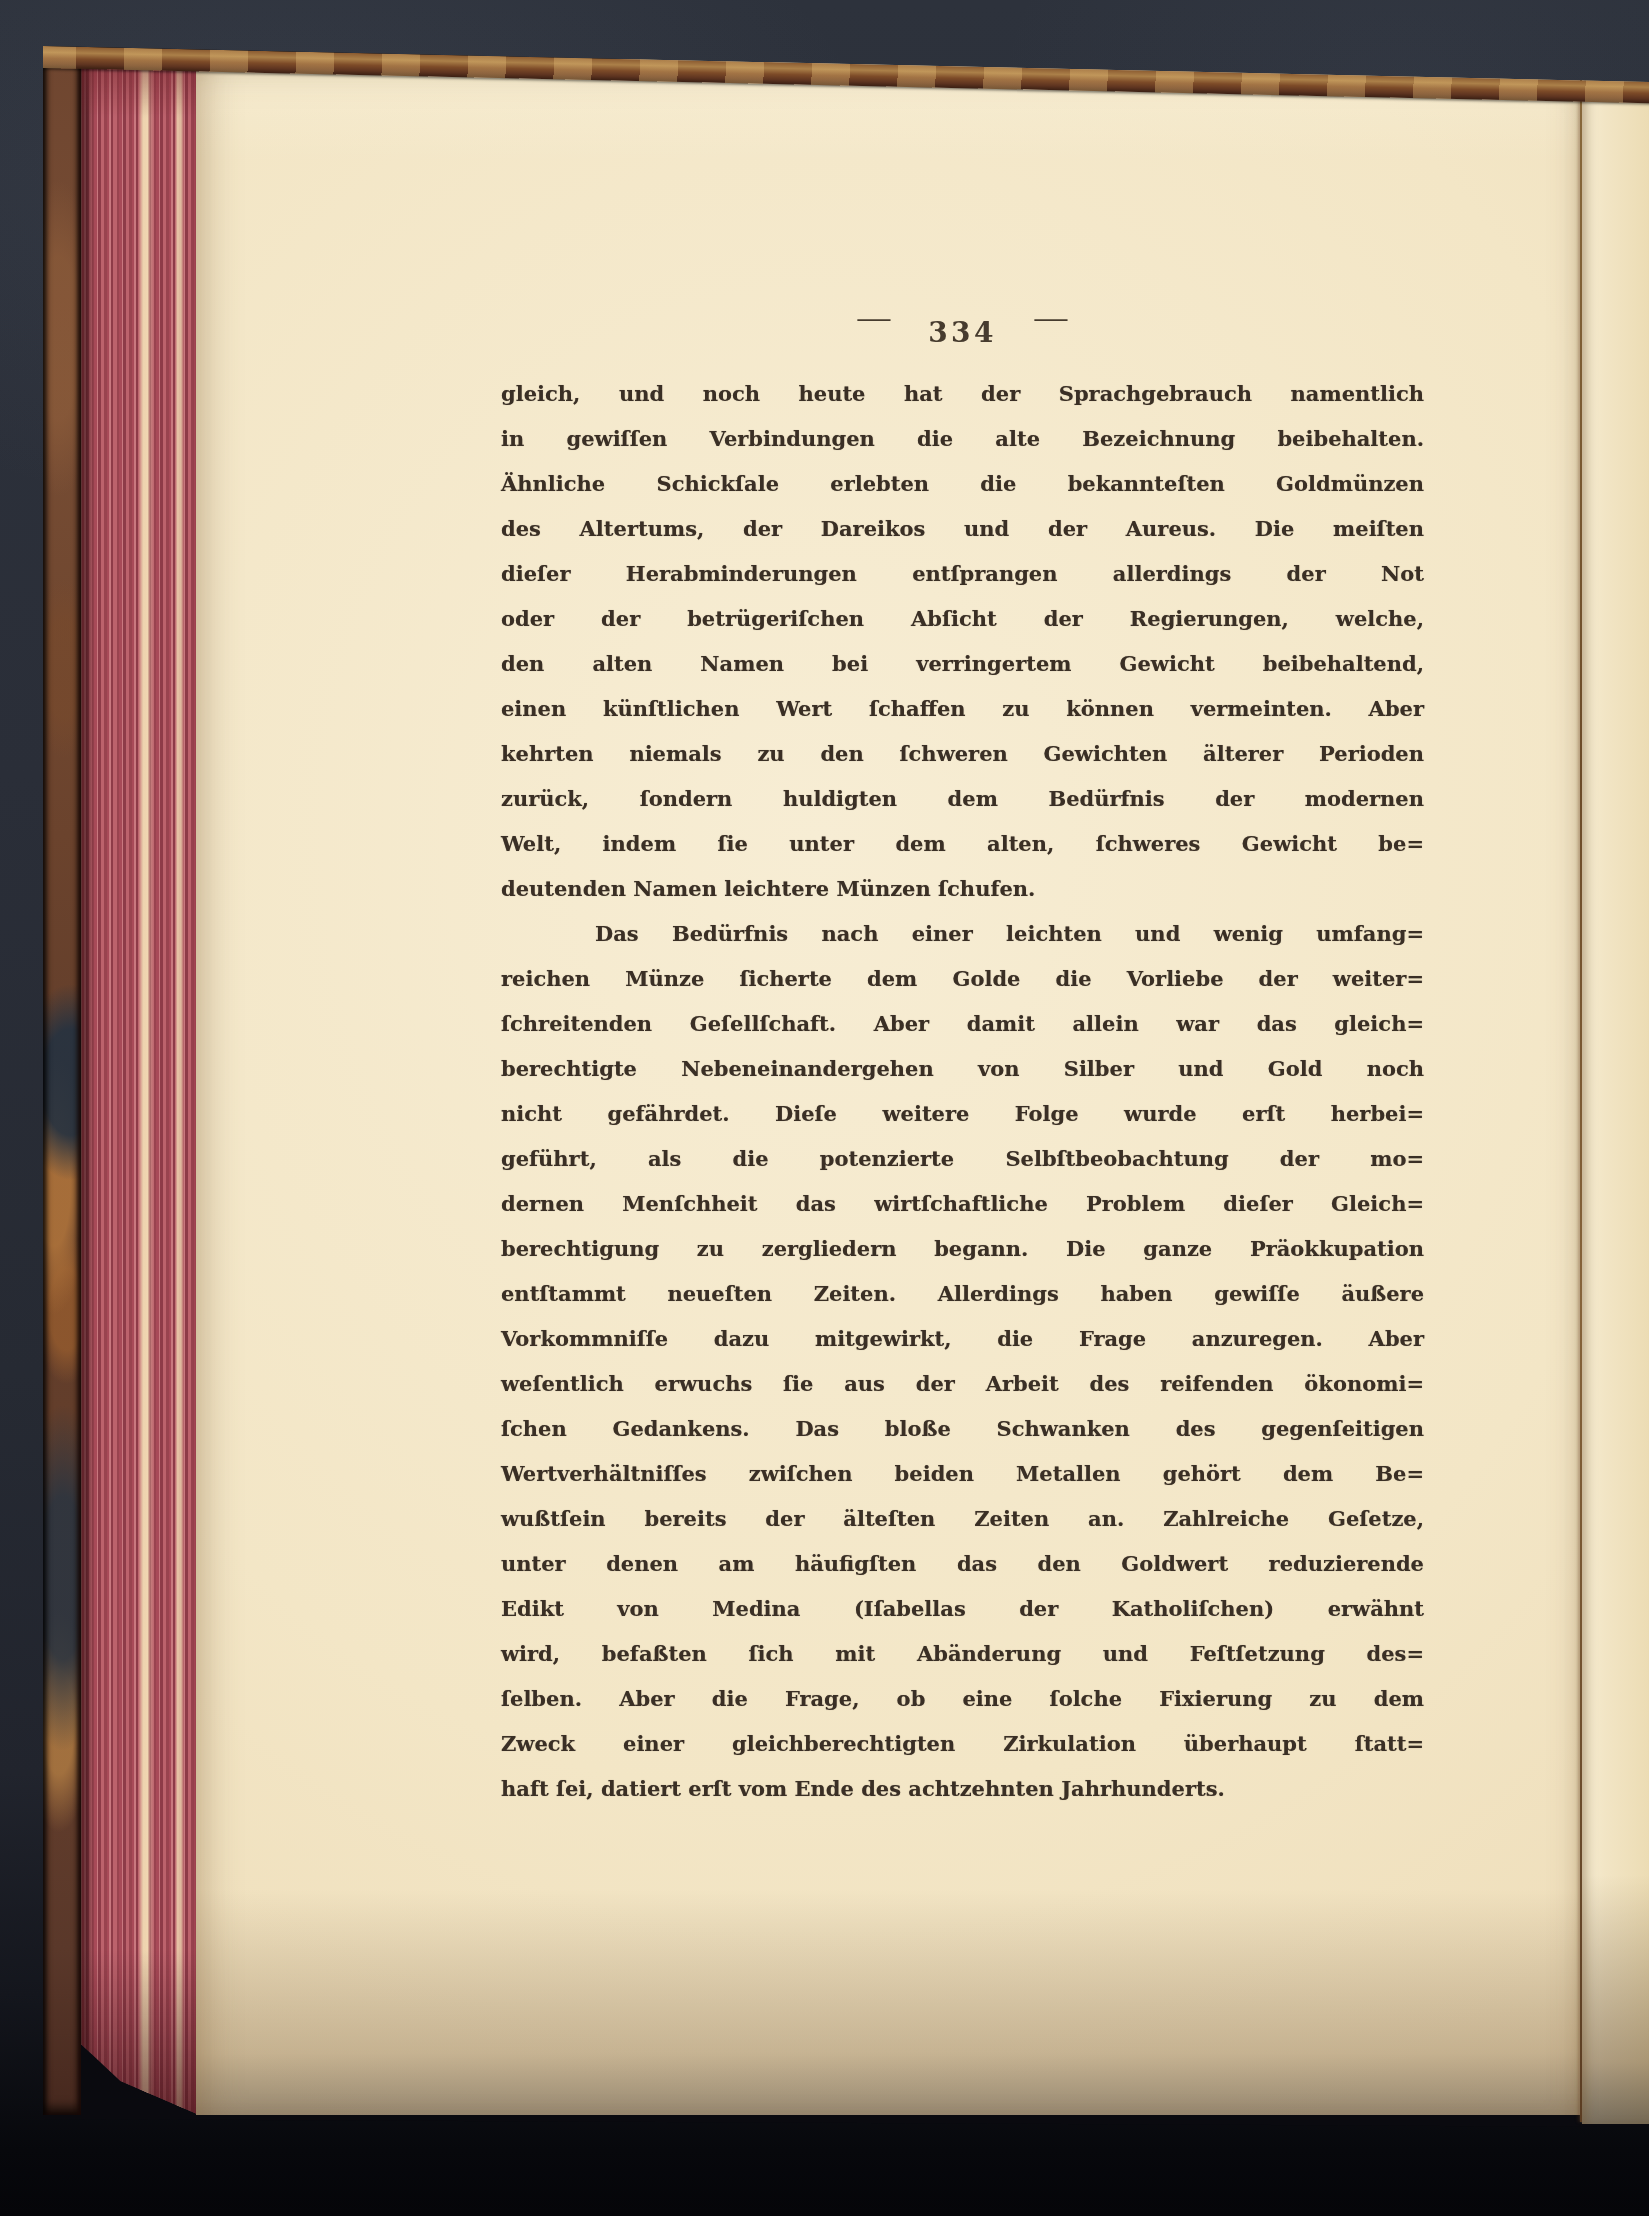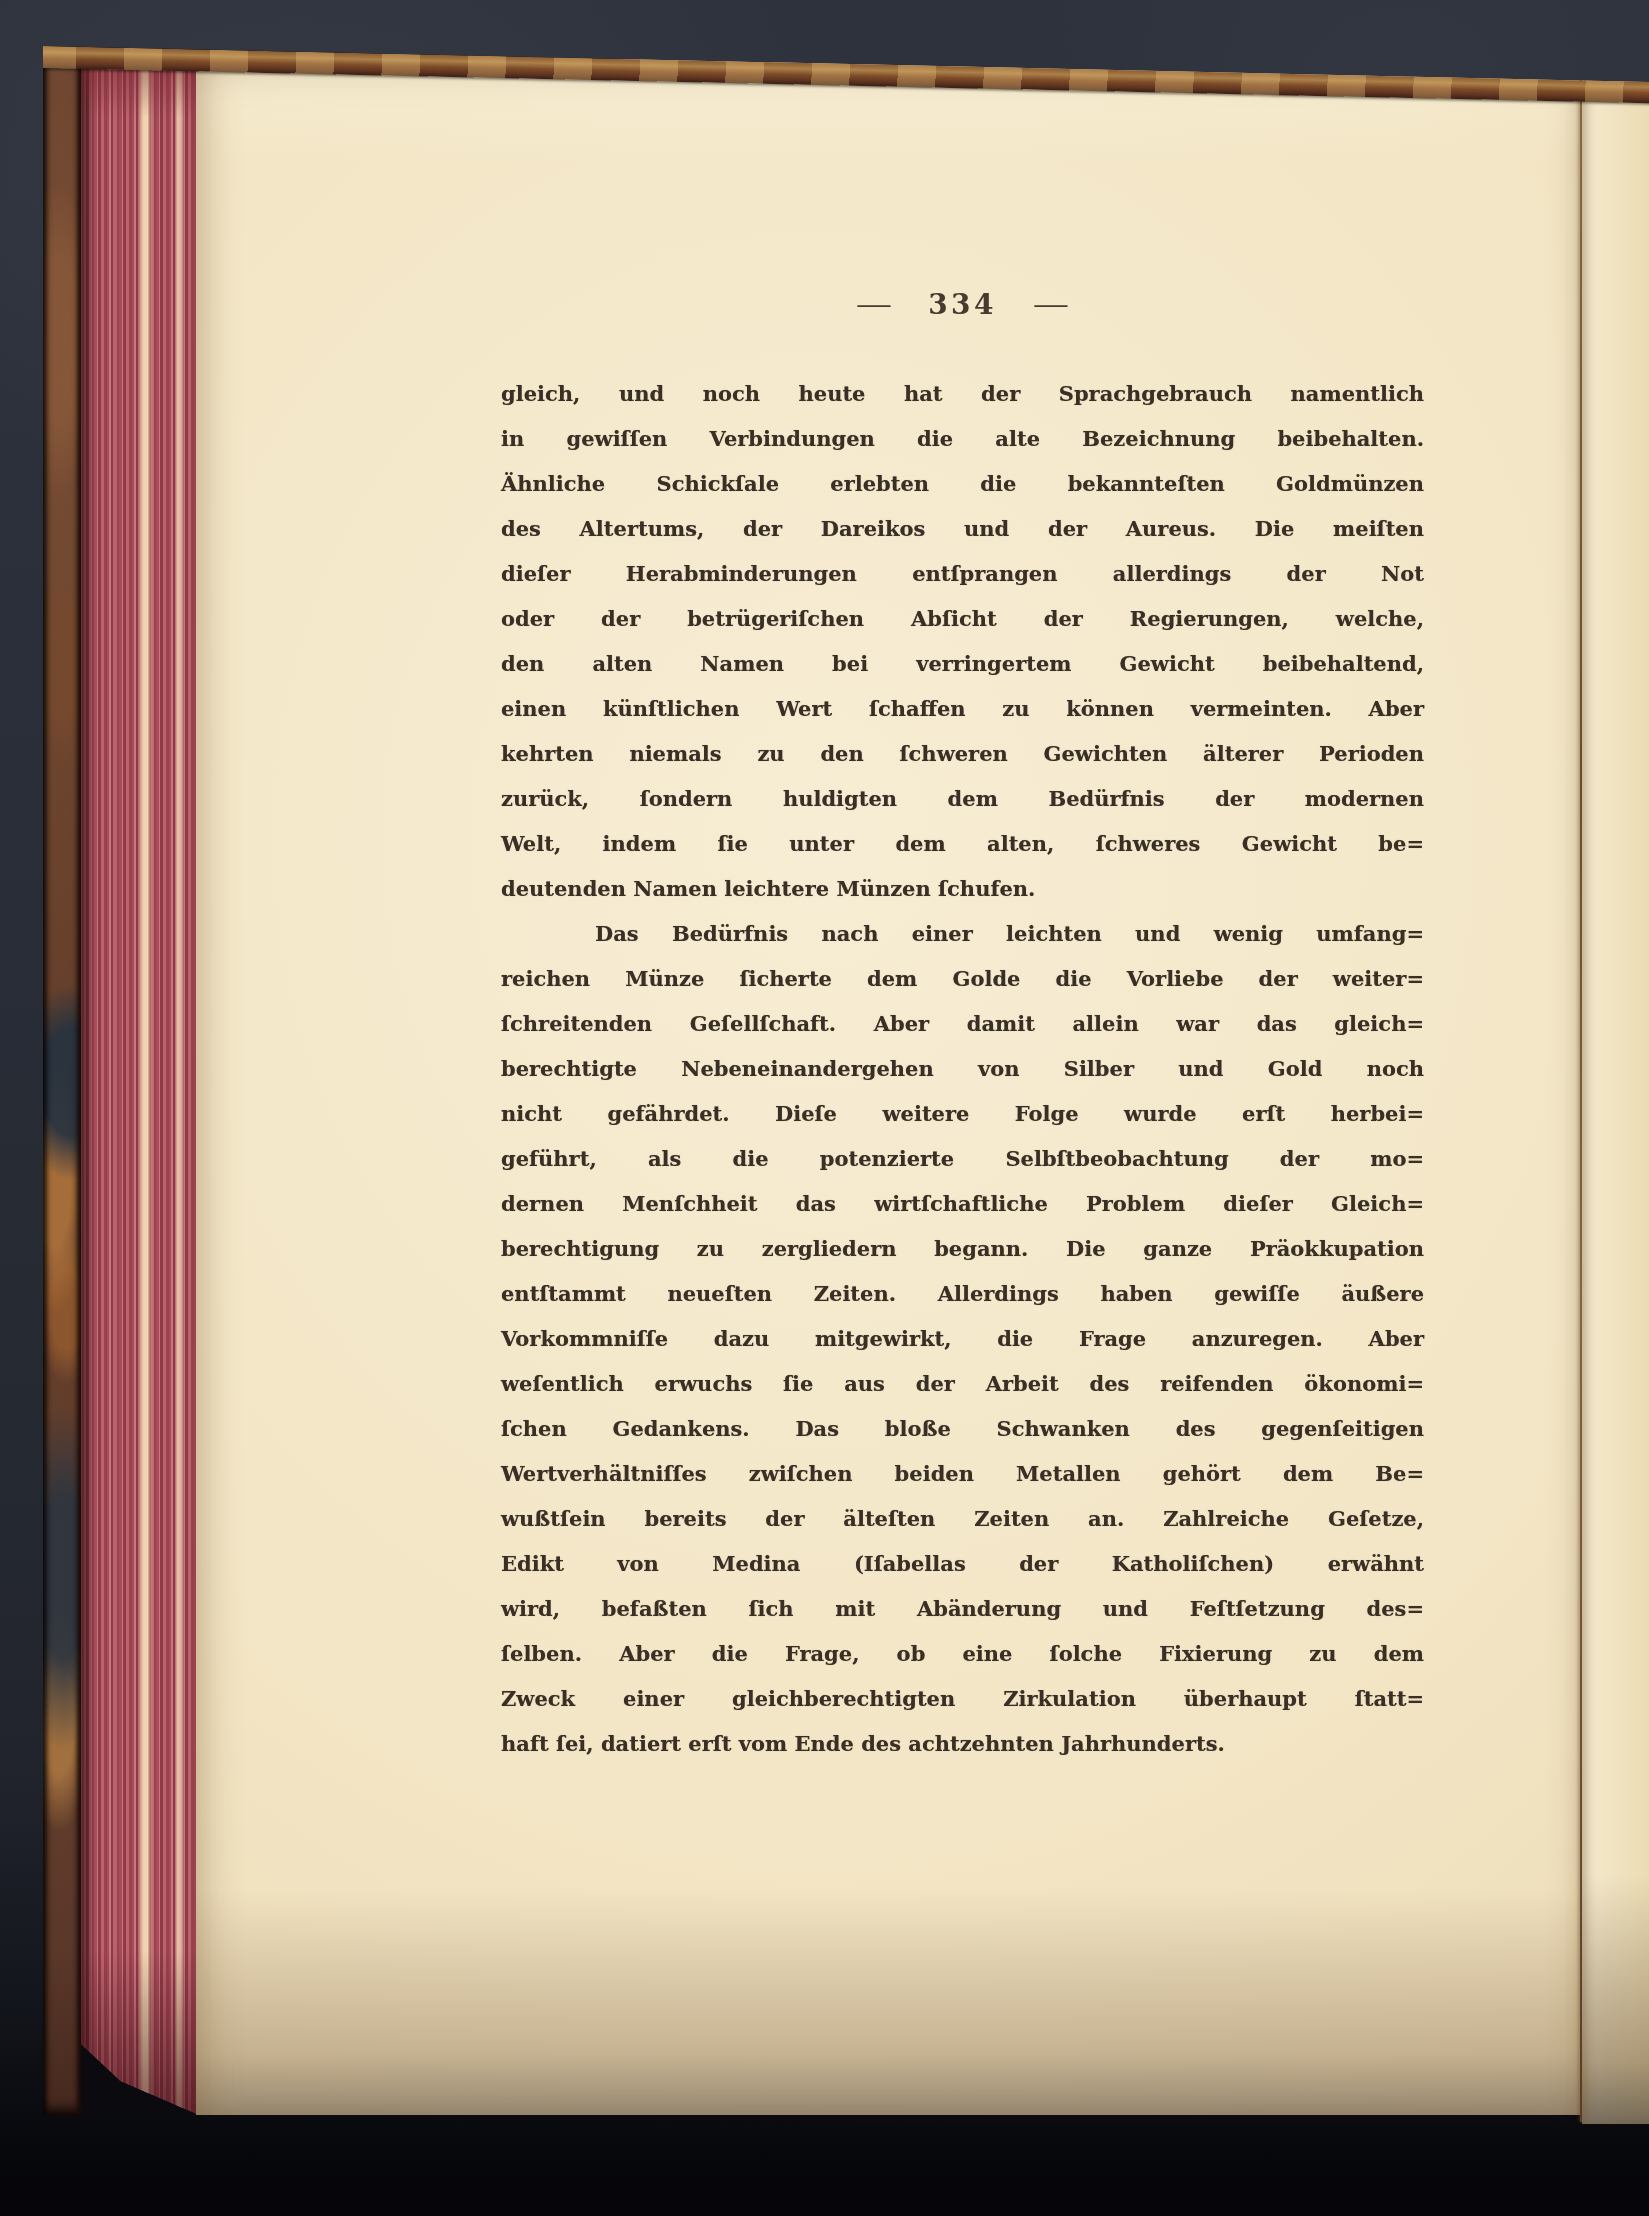--- a/index.html
+++ b/index.html
@@ -87,21 +87,21 @@
     transform:rotate(1.25deg);transform-origin:left top;
     box-shadow:0 1.6px 2.5px rgba(0,0,0,0.45);
   }
 
   
   .folio{
     position:absolute;left:305px;top:228px;width:923px;
     display:flex;justify-content:center;align-items:center;gap:40px;
     color:#463b2e;font-size:28px;line-height:36px;
   }
-  .folio .num{letter-spacing:3.3px;font-weight:700;}
+  .folio .num{letter-spacing:3.3px;font-weight:700;margin-top:28px;}
   .folio .dash{font-weight:400;transform:scaleX(1.3);}
 
   .text-block{
     position:absolute;left:305px;top:312px;width:923px;
     color:#3a2f25;font-size:21px;font-weight:700;
     text-shadow:0 0 0.8px rgba(58,47,37,0.45);
   }
   .tline{
     height:45px;line-height:45px;white-space:nowrap;
     text-align:justify;text-align-last:justify;
@@ -147,20 +147,21 @@
             <div class="tline">nicht gefährdet. Dieſe weitere Folge wurde erſt herbei=</div>
             <div class="tline">geführt, als die potenzierte Selbſtbeobachtung der mo=</div>
             <div class="tline">dernen Menſchheit das wirtſchaftliche Problem dieſer Gleich=</div>
             <div class="tline">berechtigung zu zergliedern begann. Die ganze Präokkupation</div>
             <div class="tline">entſtammt neueſten Zeiten. Allerdings haben gewiſſe äußere</div>
             <div class="tline">Vorkommniſſe dazu mitgewirkt, die Frage anzuregen. Aber</div>
             <div class="tline">weſentlich erwuchs ſie aus der Arbeit des reifenden ökonomi=</div>
             <div class="tline">ſchen Gedankens. Das bloße Schwanken des gegenſeitigen</div>
             <div class="tline">Wertverhältniſſes zwiſchen beiden Metallen gehört dem Be=</div>
             <div class="tline">wußtſein bereits der älteſten Zeiten an. Zahlreiche Geſetze,</div>
+            <div class="tline">unter denen am häufigſten das den Goldwert reduzierende</div>
             <div class="tline">Edikt von Medina (Iſabellas der Katholiſchen) erwähnt</div>
             <div class="tline">wird, befaßten ſich mit Abänderung und Feſtſetzung des=</div>
             <div class="tline">ſelben. Aber die Frage, ob eine ſolche Fixierung zu dem</div>
             <div class="tline">Zweck einer gleichberechtigten Zirkulation überhaupt ſtatt=</div>
             <div class="tline pend">haft ſei, datiert erſt vom Ende des achtzehnten Jahrhunderts.</div>
           </div>
         </div>
     </div>
 
     <div class="gutter"></div>

